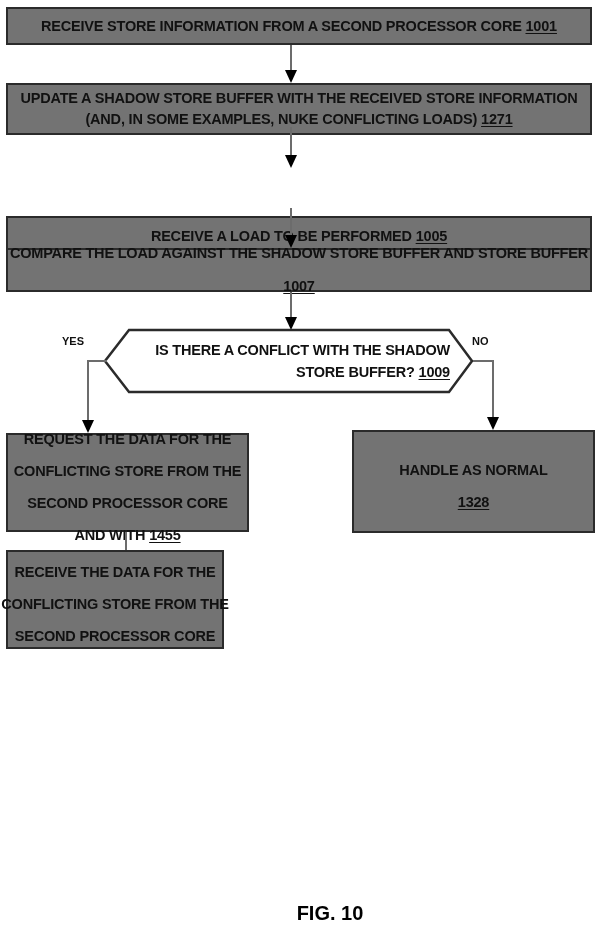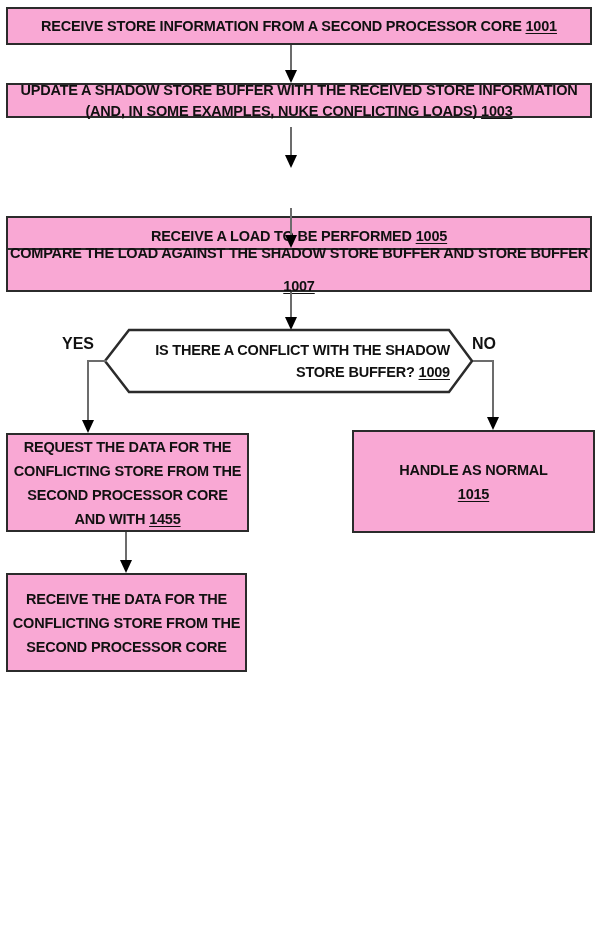--- a/index.html
+++ b/index.html
@@ -1,65 +1,65 @@
 <!DOCTYPE html>
 <html><head>
 <meta charset="utf-8">
 <style>
   html,body{margin:0;padding:0;background:#ffffff;}
   .canvas{
     position:relative;width:600px;height:932px;background:#ffffff;
     font-family:"Liberation Sans", sans-serif;color:#111111;overflow:hidden;
   }
   .box{
-    position:absolute;border:2px solid #2b2b2b;background:#f9a8d4;
+    position:absolute;border:2px solid #2b2b2b;background:#737373;
     display:flex;flex-direction:column;align-items:center;justify-content:center;
     text-align:center;font-weight:bold;font-size:14.5px;letter-spacing:-0.2px;
     box-sizing:border-box;
   }
   .box .line{white-space:nowrap;line-height:21px;}
-  .tall .line{line-height:24px;}
+  .tall .line{line-height:24px;margin-top:8px;}
   .ref{text-decoration:underline;text-underline-offset:2px;}
   .vline{position:absolute;width:1.5px;background:#6c6c6c;}
   .hline{position:absolute;height:1.5px;background:#6c6c6c;}
   .arrowhead{
     position:absolute;width:0;height:0;
     border-left:6px solid transparent;border-right:6px solid transparent;
     border-top:13px solid #000000;
   }
   .hex-svg{position:absolute;left:103px;top:328px;}
   .hex-text{
     position:absolute;left:128px;top:330px;width:322px;height:62px;
     display:flex;flex-direction:column;align-items:flex-end;justify-content:center;
     text-align:center;font-weight:bold;font-size:14.5px;letter-spacing:-0.2px;
   }
   .hex-text .line{white-space:nowrap;line-height:22px;}
   .branch-label{
-    position:absolute;font-weight:bold;font-size:16px;color:#111111;
+    position:absolute;font-weight:bold;font-size:11px;color:#111111;
   }
   .caption{
     position:absolute;left:230px;top:902px;width:200px;text-align:center;
     font-weight:bold;font-size:20px;color:#000000;letter-spacing:0px;
   }
 </style>
 </head>
 <body>
 
 <div class="canvas">
 
   <div class="box" style="left:6px;top:7px;width:586px;height:38px;">
     <div class="line"><span>RECEIVE STORE INFORMATION FROM A SECOND PROCESSOR CORE</span> <span class="ref">1001</span></div>
   </div>
 
   <div class="vline" style="left:290px;top:45px;height:26px;"></div>
   <div class="arrowhead" style="left:285px;top:70px;"></div>
 
-  <div class="box" style="left:6px;top:83px;width:586px;height:35px;">
+  <div class="box" style="left:6px;top:83px;width:586px;height:52px;">
     <div class="line">UPDATE A SHADOW STORE BUFFER WITH THE RECEIVED STORE INFORMATION</div>
-    <div class="line"><span>(AND, IN SOME EXAMPLES, NUKE CONFLICTING LOADS)</span> <span class="ref">1003</span></div>
+    <div class="line"><span>(AND, IN SOME EXAMPLES, NUKE CONFLICTING LOADS)</span> <span class="ref">1271</span></div>
   </div>
 
   <div class="vline" style="left:290px;top:127px;height:28px;"></div>
   <div class="arrowhead" style="left:285px;top:155px;"></div>
 
   <div class="box" style="left:6px;top:168px;width:586px;height:40px;margin-top:48px;">
     <div class="line"><span>RECEIVE A LOAD TO BE PERFORMED</span> <span class="ref">1005</span></div>
   </div>
 
   <div class="vline" style="left:290px;top:208px;height:27px;"></div>
@@ -93,26 +93,27 @@
 
   <div class="box tall" style="left:6px;top:433px;width:243px;height:99px;">
     <div class="line">REQUEST THE DATA FOR THE</div>
     <div class="line">CONFLICTING STORE FROM THE</div>
     <div class="line">SECOND PROCESSOR CORE</div>
     <div class="line"><span>AND WITH</span> <span class="ref">1455</span></div>
   </div>
 
   <div class="box tall" style="left:352px;top:430px;width:243px;height:103px;">
     <div class="line">HANDLE AS NORMAL</div>
-    <div class="line"><span class="ref">1015</span></div>
+    <div class="line"><span class="ref">1328</span></div>
   </div>
 
   <div class="vline" style="left:125px;top:532px;height:28px;"></div>
   <div class="arrowhead" style="left:120px;top:560px;"></div>
 
-  <div class="box tall" style="left:6px;top:573px;width:241px;height:99px;">
+  <div class="box tall" style="left:6px;top:550px;width:218px;height:99px;">
     <div class="line">RECEIVE THE DATA FOR THE</div>
     <div class="line">CONFLICTING STORE FROM THE</div>
     <div class="line">SECOND PROCESSOR CORE</div>
   </div>
 
+  <div class="caption">FIG. 10</div>
 
 </div>
 
 </body></html>

